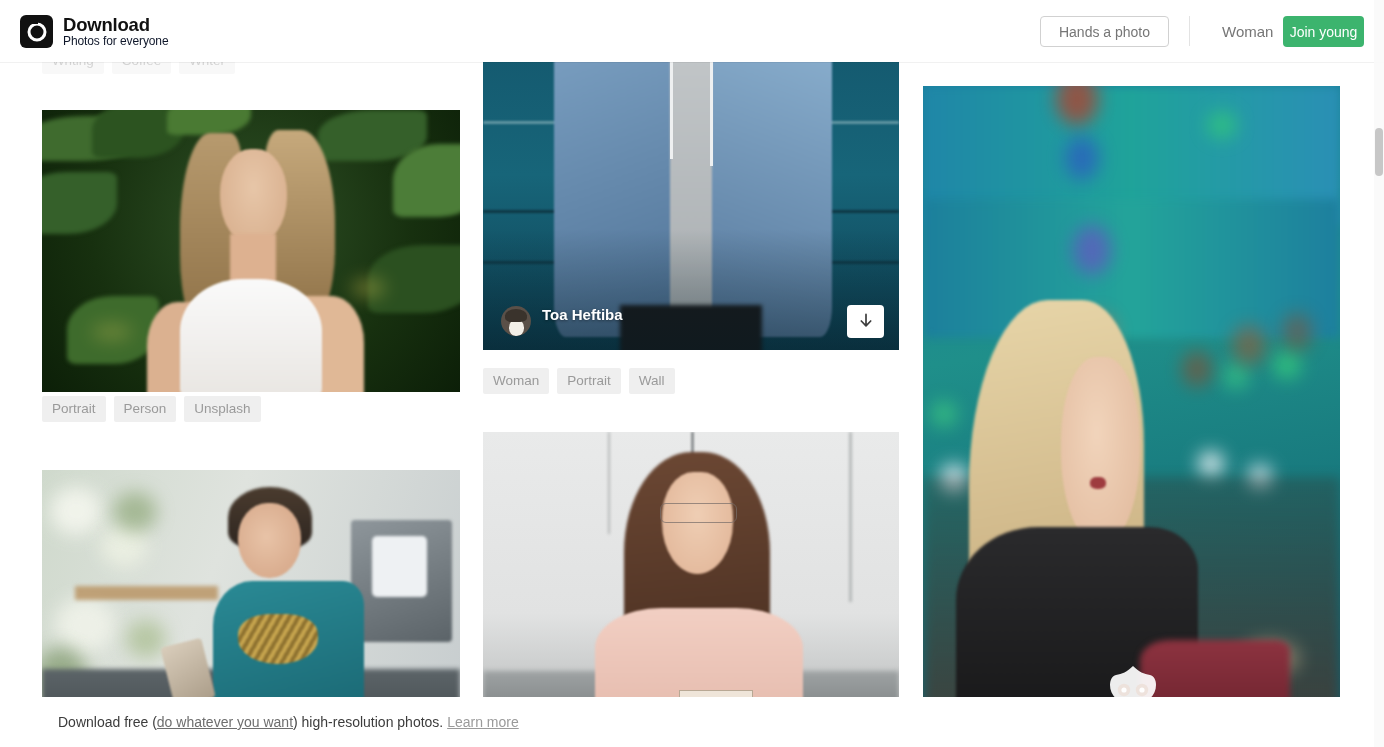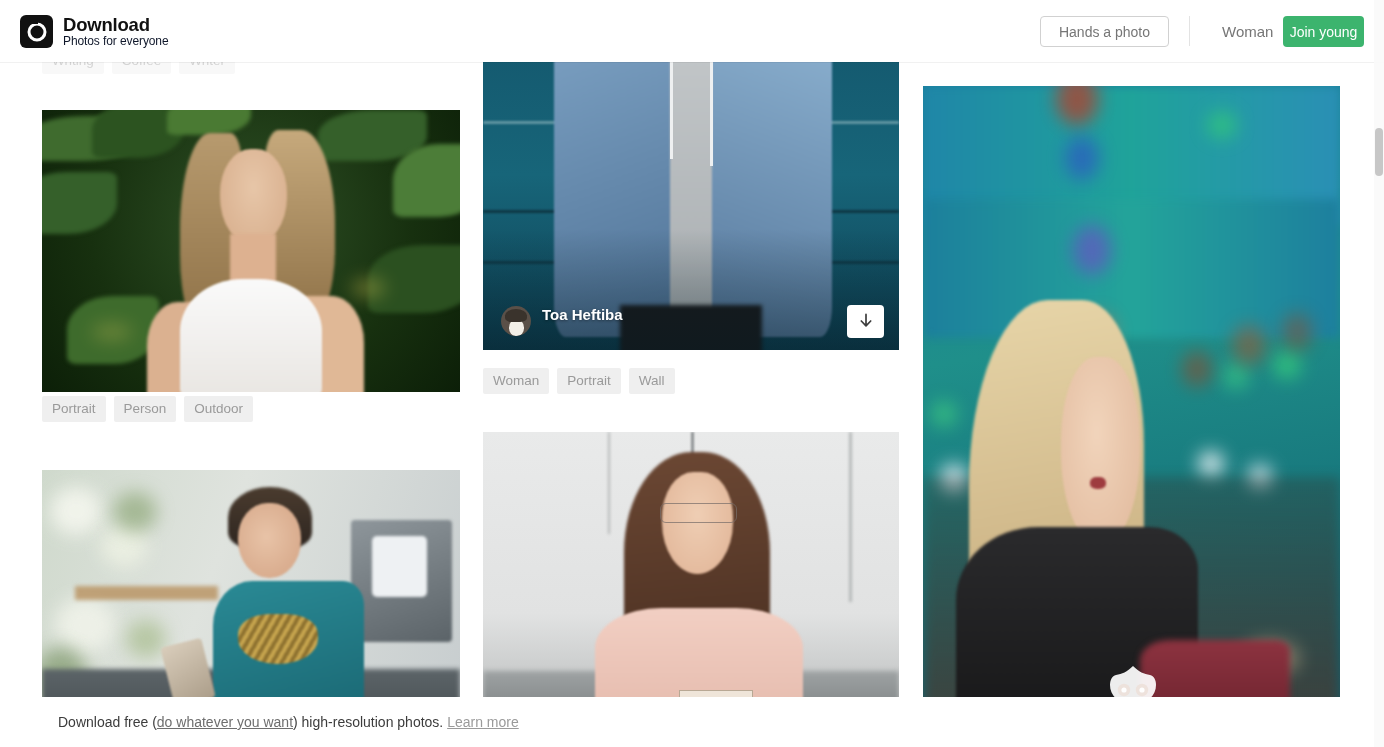--- a/index.html
+++ b/index.html
@@ -436,21 +436,21 @@
         <div class="neck"></div>
         <div class="shoulderL"></div>
         <div class="shoulderR"></div>
         <div class="top"></div>
       </div>
     </div>
     <div class="card" style="left:42px; top:396px; width:418px; height:30px;">
       <div class="tags" style="margin-top:0;">
         <span class="tag">Portrait</span>
         <span class="tag">Person</span>
-        <span class="tag">Outdoor</span>
+        <span class="tag">Unsplash</span>
       </div>
     </div>
 
     <div class="card" style="left:42px; top:470px; width:418px; height:277px;">
       <div class="photo p4">
         <div class="ph-layer">
           <div class="blob" style="left:2%;top:6%;width:52px;height:48px;background:#f4f6ee;opacity:.9;"></div>
           <div class="blob" style="left:14%;top:20%;width:46px;height:42px;background:#eef2e4;opacity:.85;"></div>
           <div class="blob" style="left:3%;top:46%;width:60px;height:56px;background:#f3f5ec;opacity:.8;"></div>
           <div class="blob" style="left:20%;top:54%;width:40px;height:38px;background:#a8bd8e;opacity:.7;"></div>

